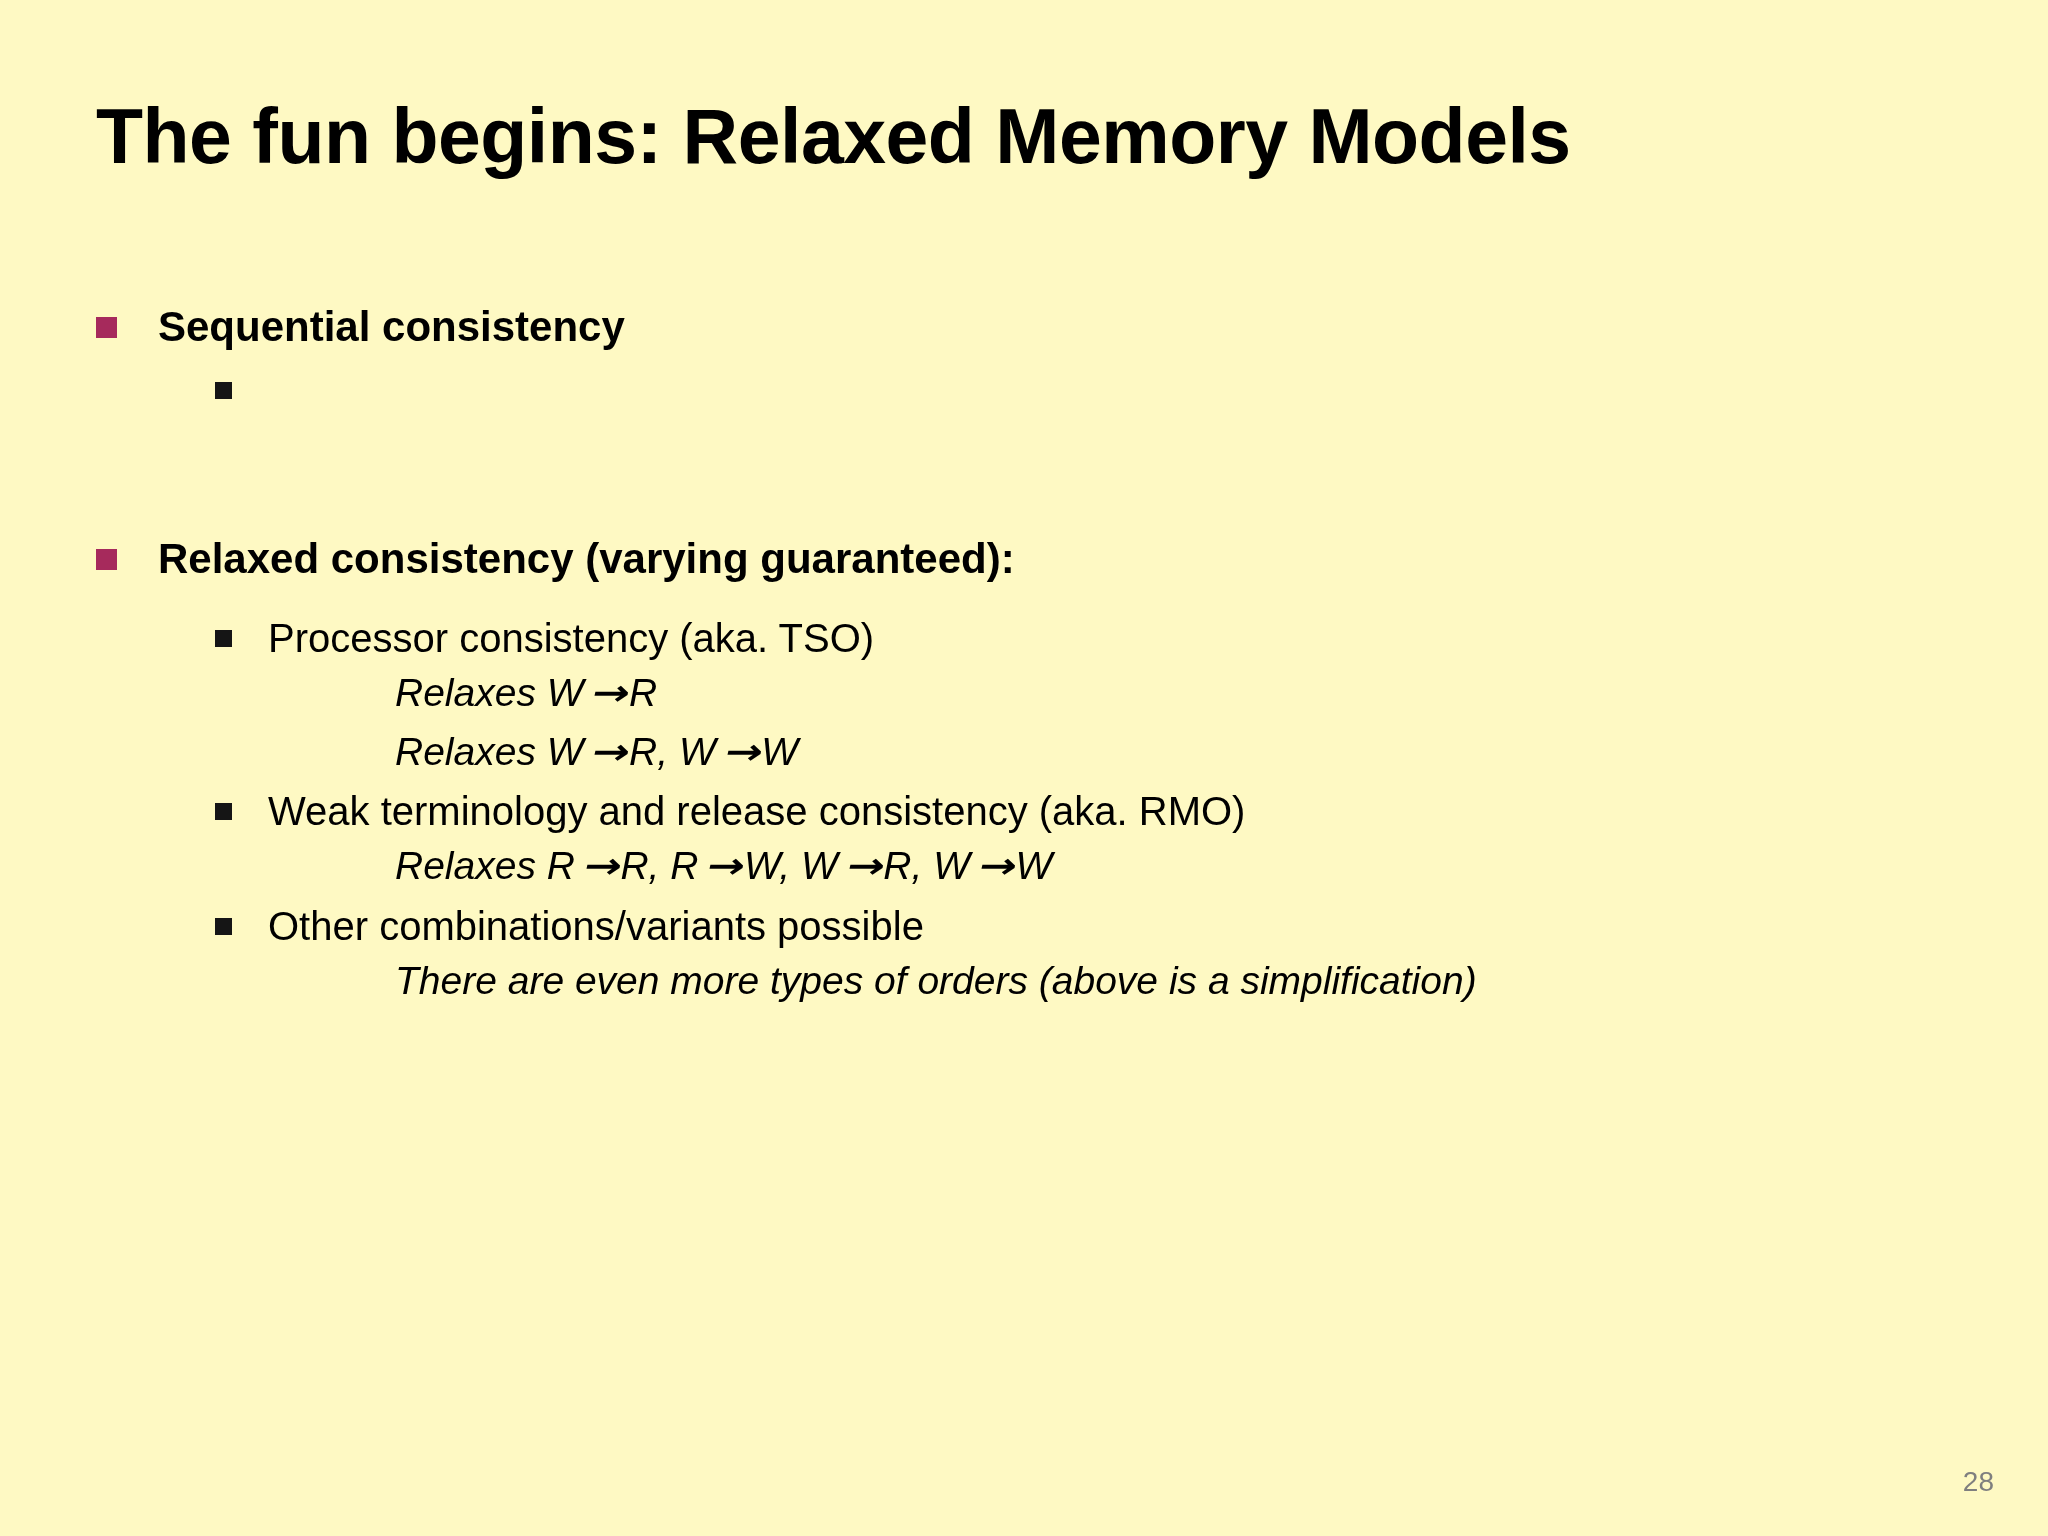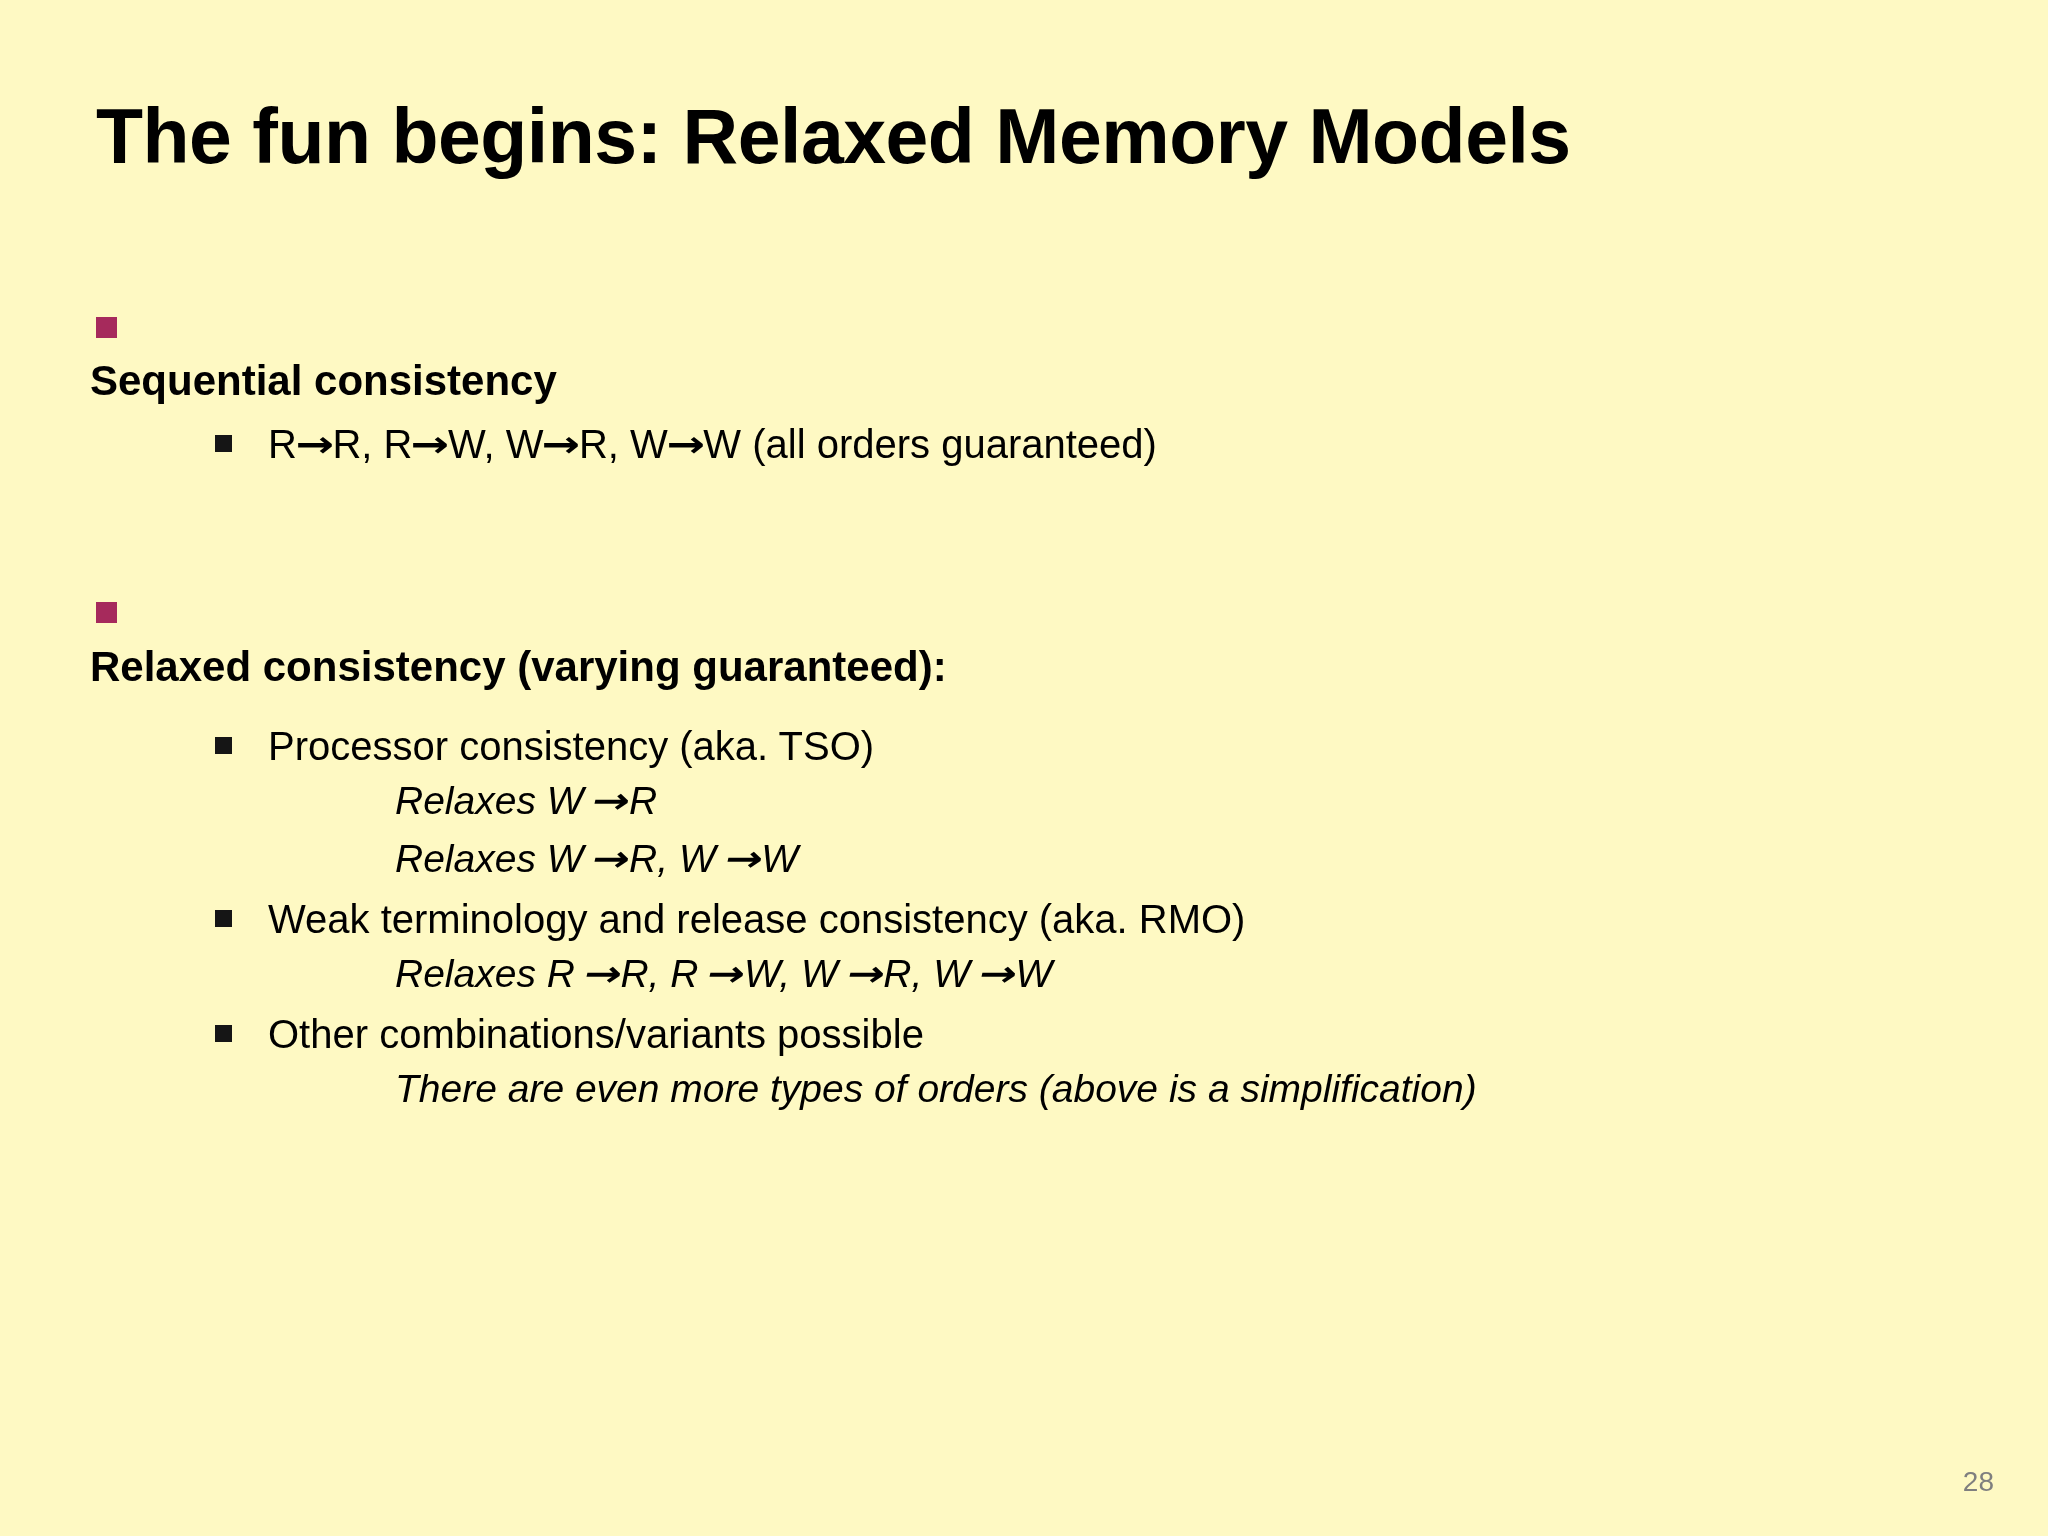--- a/index.html
+++ b/index.html
@@ -42,21 +42,20 @@
     left: 90px;
     top: 300px;
     width: 1880px;
   }
 
   
   .l1 {
     display: flex;
     align-items: flex-start;
     margin: 0 0 10px 0;
-    flex-direction: column;
   }
   .l1 .marker {
     flex: 0 0 auto;
     width: 68px;
     display: flex;
     justify-content: flex-start;
     align-items: center;
     height: 54px;
     padding-left: 6px;
     box-sizing: border-box;
@@ -150,21 +149,20 @@
       <span class="marker">
         <span class="sq-maroon"></span>
       </span>
       <span class="text">Sequential consistency</span>
     </div>
 
     <div class="l2">
       <span class="marker">
         <span class="sq-black"></span>
       </span>
-      <span class="text">R<span class="arrow">→</span>R, R<span class="arrow">→</span>W, W<span class="arrow">→</span>R, W<span class="arrow">→</span>W (all orders guaranteed)</span>
     </div>
 
     <div class="gap-block"></div>
 
     <div class="l1">
       <span class="marker">
         <span class="sq-maroon"></span>
       </span>
       <span class="text">Relaxed consistency (varying guaranteed):</span>
     </div>

